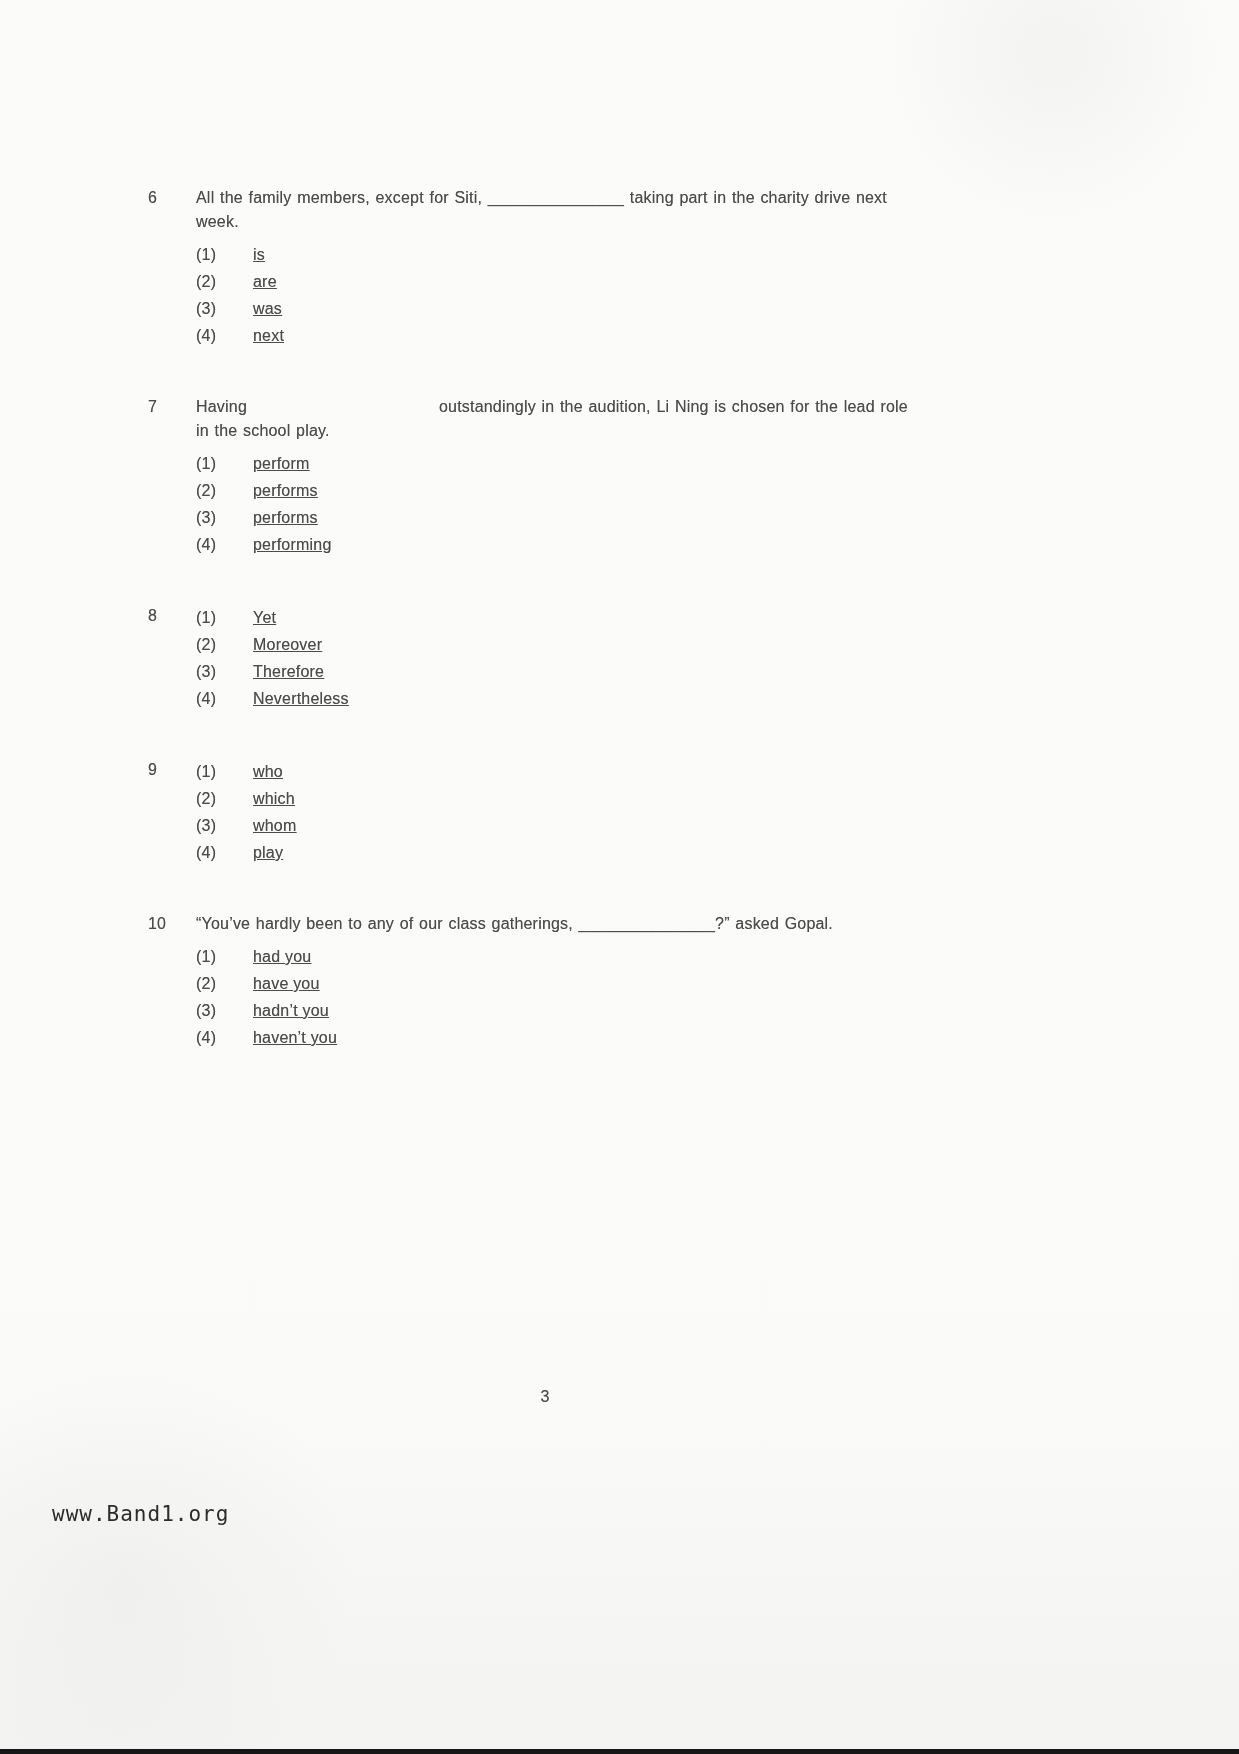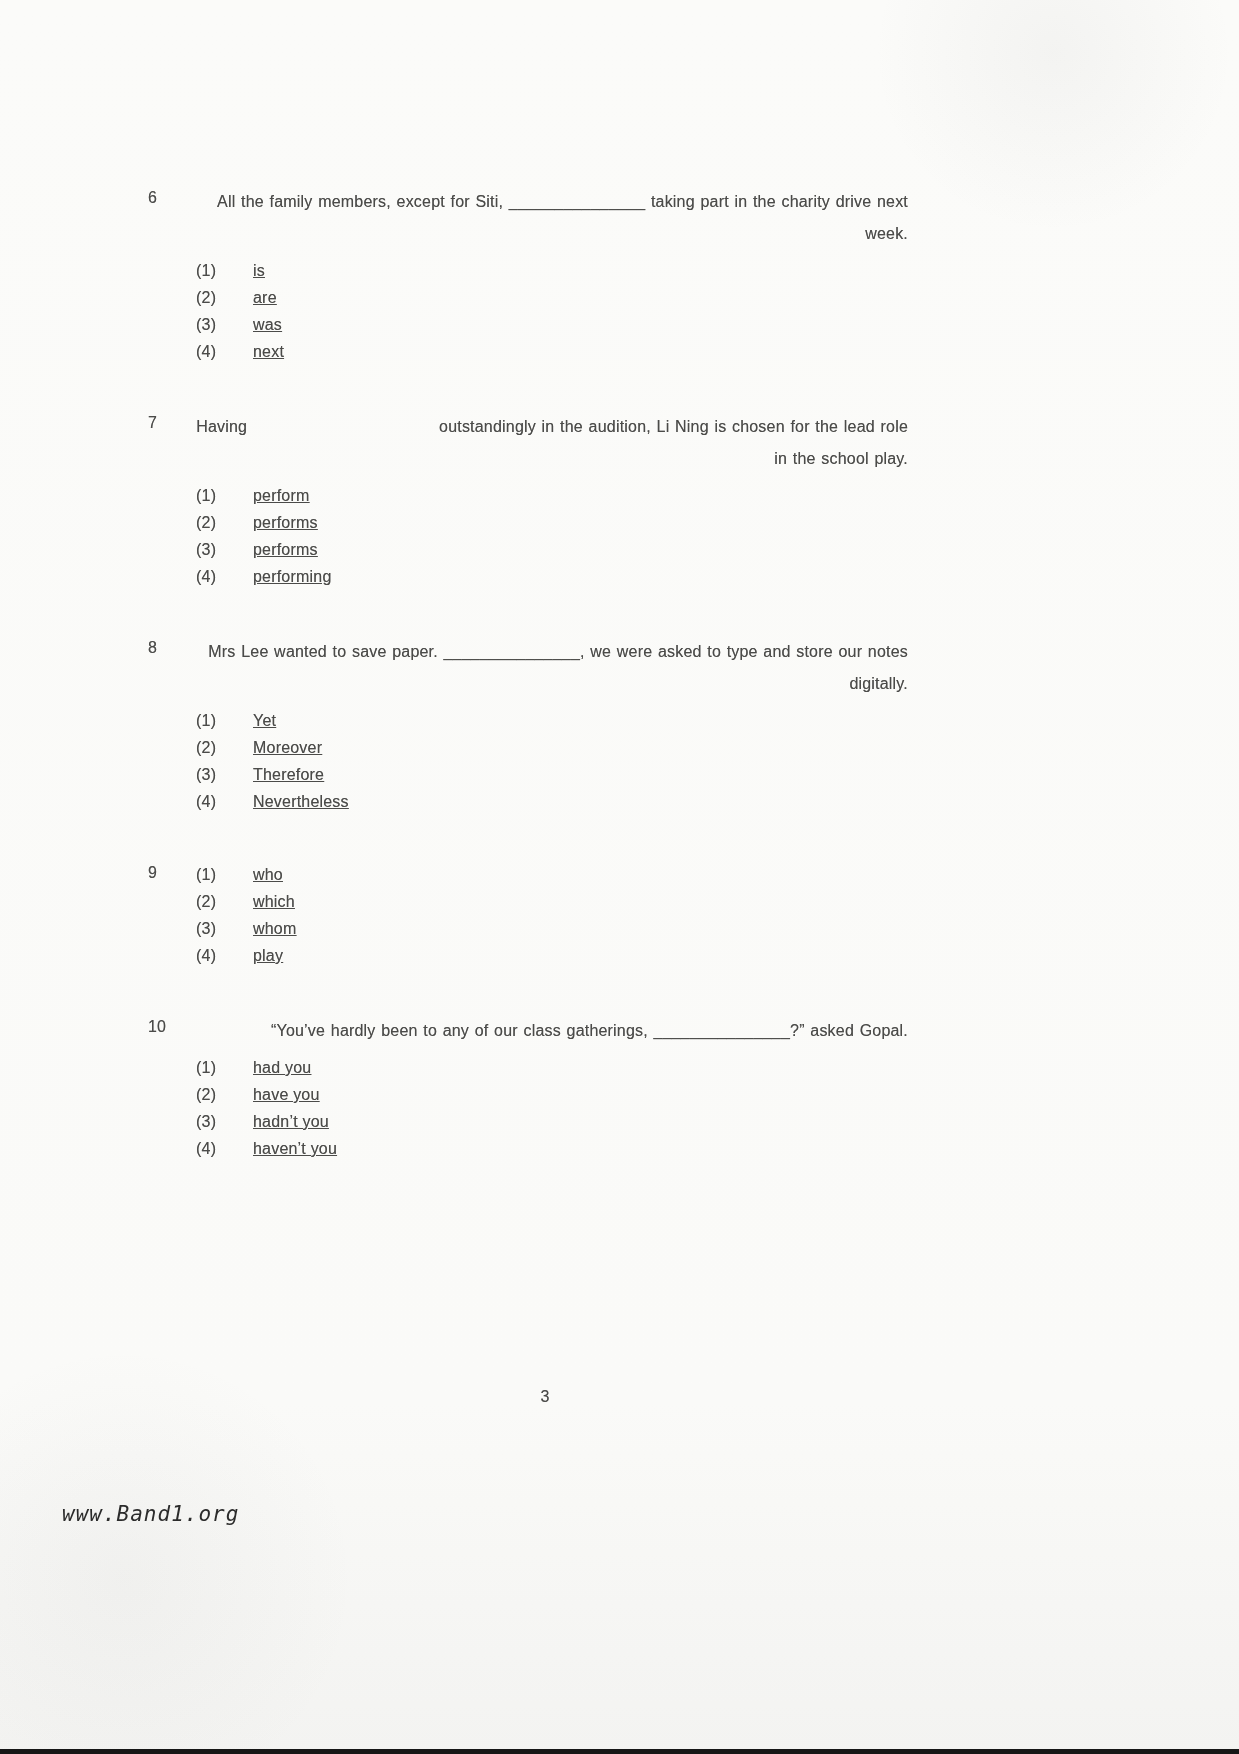--- a/index.html
+++ b/index.html
@@ -44,24 +44,23 @@
   .q-num {
     width: 48px;
     flex: 0 0 48px;
     line-height: 24px;
   }
   .q-body {
     flex: 1;
   }
   .q-text {
     width: 712px;
-    line-height: 32px;
+    line-height: 24px;
     margin-bottom: 7px;
     word-spacing: 1px;
-    text-align: right;
   }
   .option {
     display: flex;
     line-height: 27px;
   }
   .opt-label {
     width: 57px;
     flex: 0 0 57px;
   }
   .opt-text {
@@ -73,27 +72,26 @@
     top: 1388px;
     left: 0;
     width: 1090px;
     text-align: center;
     font-size: 16px;
     color: #4b4b49;
     text-shadow: 0 0 0.6px rgba(60,60,58,0.55);
   }
   .watermark {
     position: absolute;
-    left: 62px;
+    left: 52px;
     top: 1502px;
     font-family: "DejaVu Sans Mono", monospace;
     font-size: 21px;
     color: #2b2b2b;
     letter-spacing: 1px;
-    font-style: italic;
   }
   .scan-bottom-edge {
     position: absolute;
     left: 0;
     bottom: 0;
     width: 100%;
     height: 5px;
     background: #161616;
   }
 </style>
@@ -146,21 +144,20 @@
         <div class="option">
           <div class="opt-label">(4)</div>
           <div class="opt-text">performing</div>
         </div>
       </div>
     </div>
 
     <div class="question">
       <div class="q-num">8</div>
       <div class="q-body">
-        <div class="q-text">Mrs Lee wanted to save paper. _______________, we were asked to type and store our notes digitally.</div>
         <div class="option">
           <div class="opt-label">(1)</div>
           <div class="opt-text">Yet</div>
         </div>
         <div class="option">
           <div class="opt-label">(2)</div>
           <div class="opt-text">Moreover</div>
         </div>
         <div class="option">
           <div class="opt-label">(3)</div>

